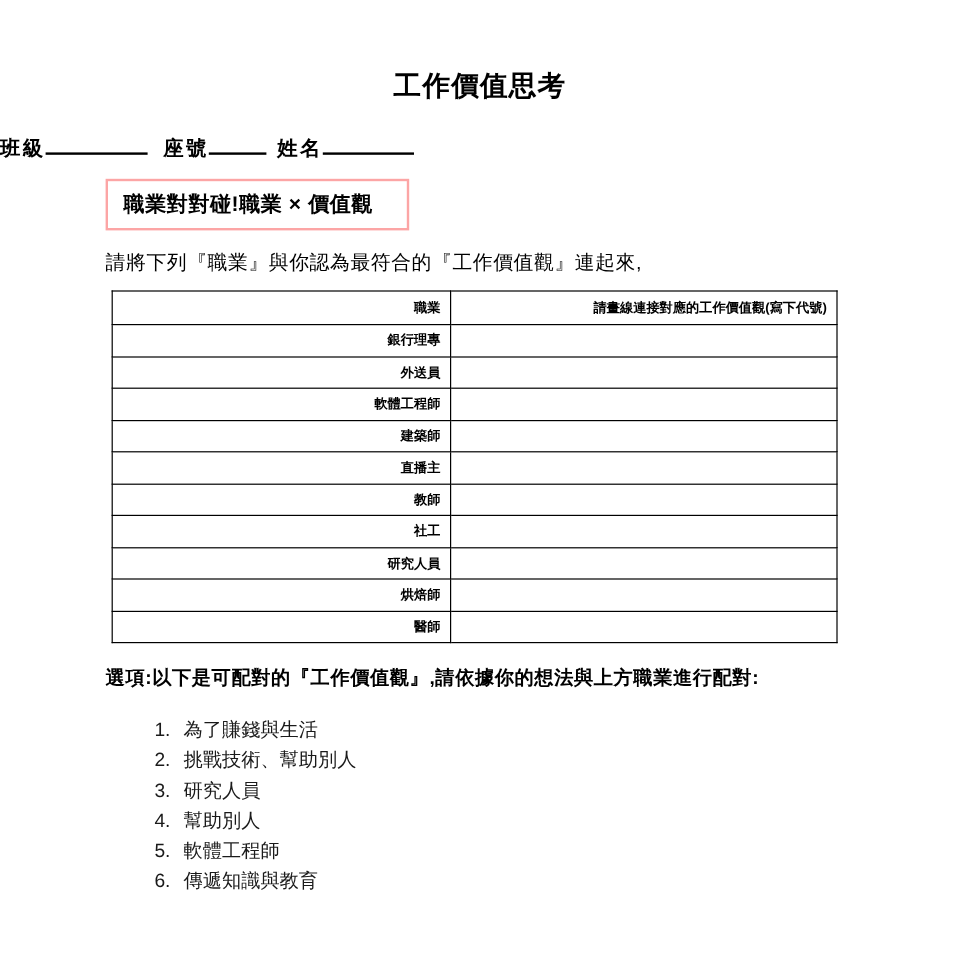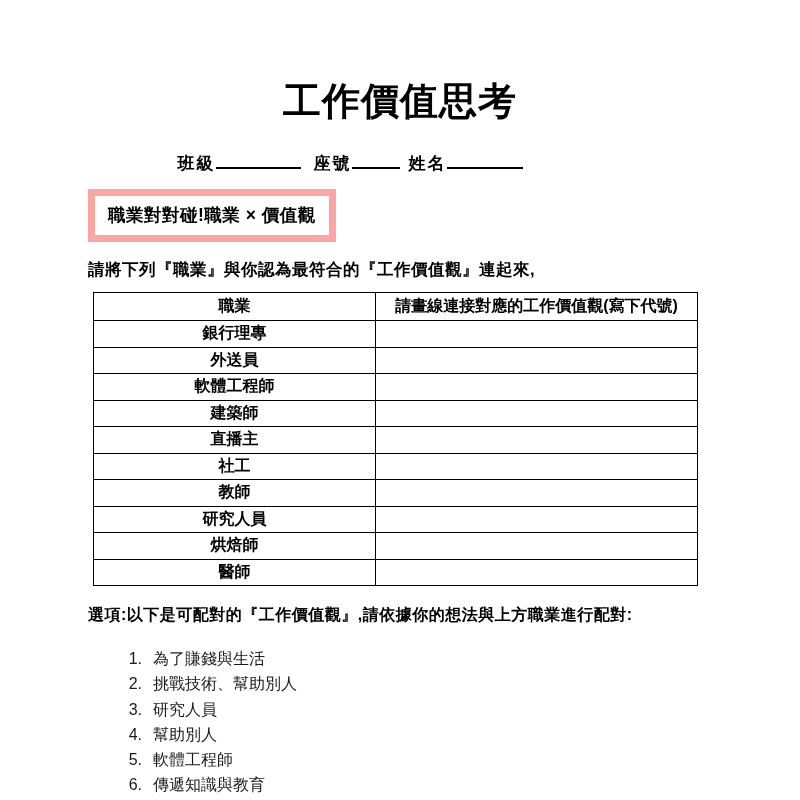--- a/index.html
+++ b/index.html
@@ -8,77 +8,77 @@
     width: 800px; height: 800px;
     background: #ffffff;
     overflow: hidden;
     font-family: "Liberation Sans", sans-serif;
     color: #000000;
   }
   .page { width: 800px; height: 800px; position: relative; }
 
   .title {
     margin: 0;
-    padding-top: 76px;
+    padding-top: 56px;
     text-align: center;
-    font-size: 38px;
+    font-size: 23px;
     font-weight: bold;
     letter-spacing: 1px;
   }
 
   .info-line {
     margin-top: 25px;
     padding-right: 100px;
-    text-align: center;
+    text-align: left;
     font-size: 17px;
     font-weight: bold;
     letter-spacing: 2px;
     white-space: nowrap;
   }
   .blank {
     display: inline-block;
     border-bottom: 2.5px solid #000;
     height: 15px;
     vertical-align: baseline;
   }
   .blank-class { width: 85px; margin-right: 13px; }
   .blank-seat  { width: 48px; margin-right: 9px; }
   .blank-name  { width: 76px; }
 
   .section-box {
     display: inline-block;
     margin: 14px 0 0 88px;
-    border: 7px solid #fca5a5;
-    padding: 7px 13px 8px 13px;
+    border: 2px solid #fca5a5;
+    padding: 7px 28px 8px 13px;
     font-size: 17.5px;
     font-weight: bold;
     letter-spacing: 0.5px;
     text-align: center;
   }
 
   .intro {
     margin: 10px 0 0 88px;
     font-size: 16.5px;
-    font-weight: bold;
+    font-weight: normal;
     line-height: 34px;
     letter-spacing: 0.5px;
   }
 
   table.match-table {
     margin: 6px 0 0 93px;
     border-collapse: collapse;
     width: 604px;
     table-layout: fixed;
   }
   .match-table th, .match-table td {
     border: 1.5px solid #000;
     padding: 2px 8px;
-    font-size: 16px;
-    font-weight: bold;
-    text-align: center;
+    font-size: 11px;
+    font-weight: bold;
+    text-align: right;
     vertical-align: middle;
   }
   .match-table th { height: 28px; }
   .match-table td { height: 26.5px; }
   .col-job { width: 282px; }
   .col-answer { width: 322px; }
 
   .options-intro {
     margin: 19px 0 0 88px;
     font-size: 16px;
@@ -142,25 +142,25 @@
       </tr>
       <tr>
         <td>建築師</td>
         <td></td>
       </tr>
       <tr>
         <td>直播主</td>
         <td></td>
       </tr>
       <tr>
+        <td>教師</td>
+        <td></td>
+      </tr>
+      <tr>
         <td>社工</td>
-        <td></td>
-      </tr>
-      <tr>
-        <td>教師</td>
         <td></td>
       </tr>
       <tr>
         <td>研究人員</td>
         <td></td>
       </tr>
       <tr>
         <td>烘焙師</td>
         <td></td>
       </tr>

